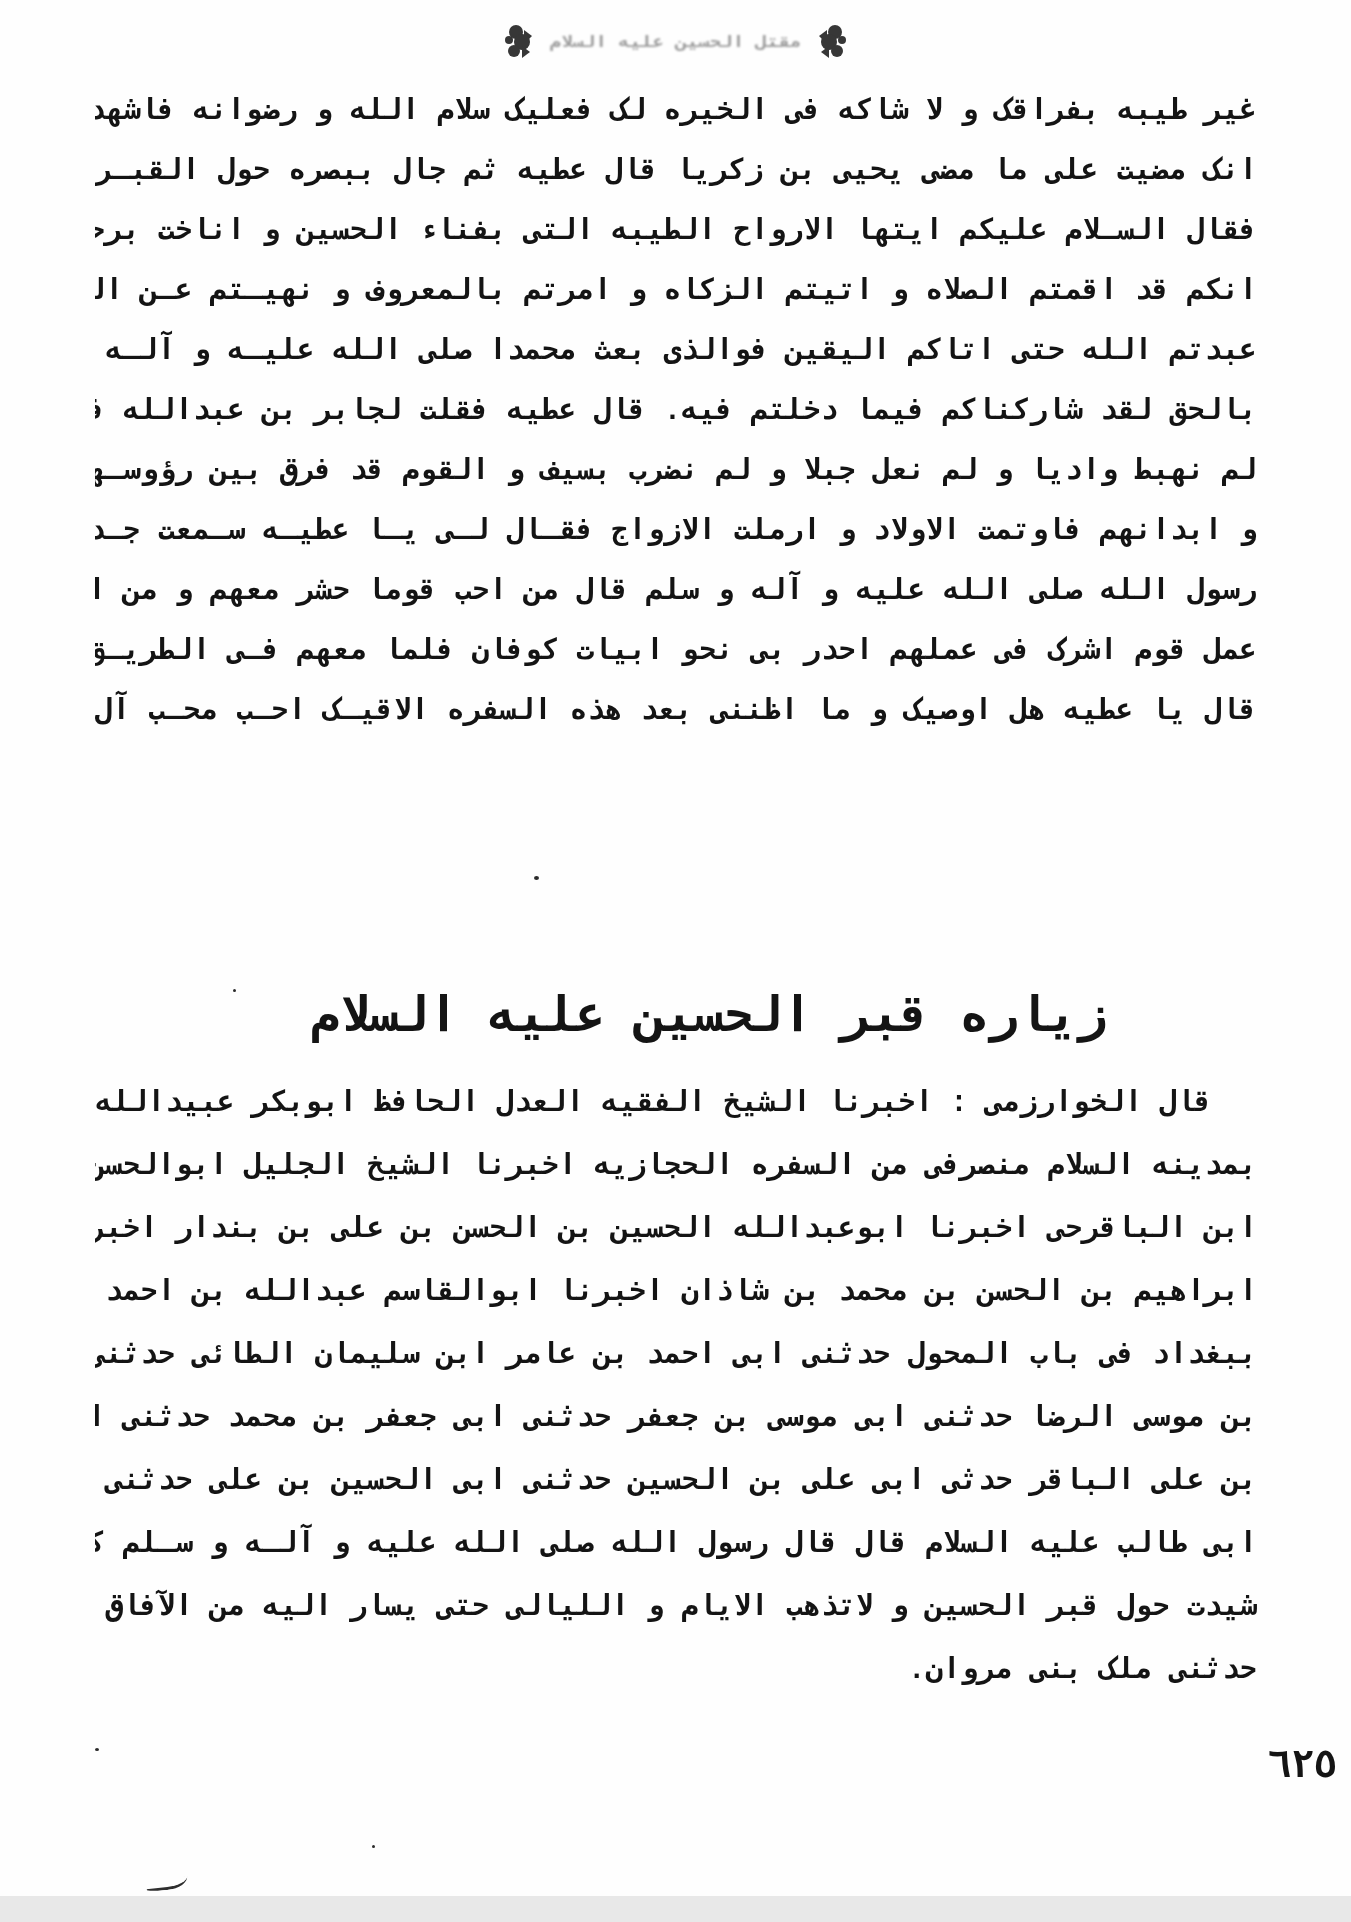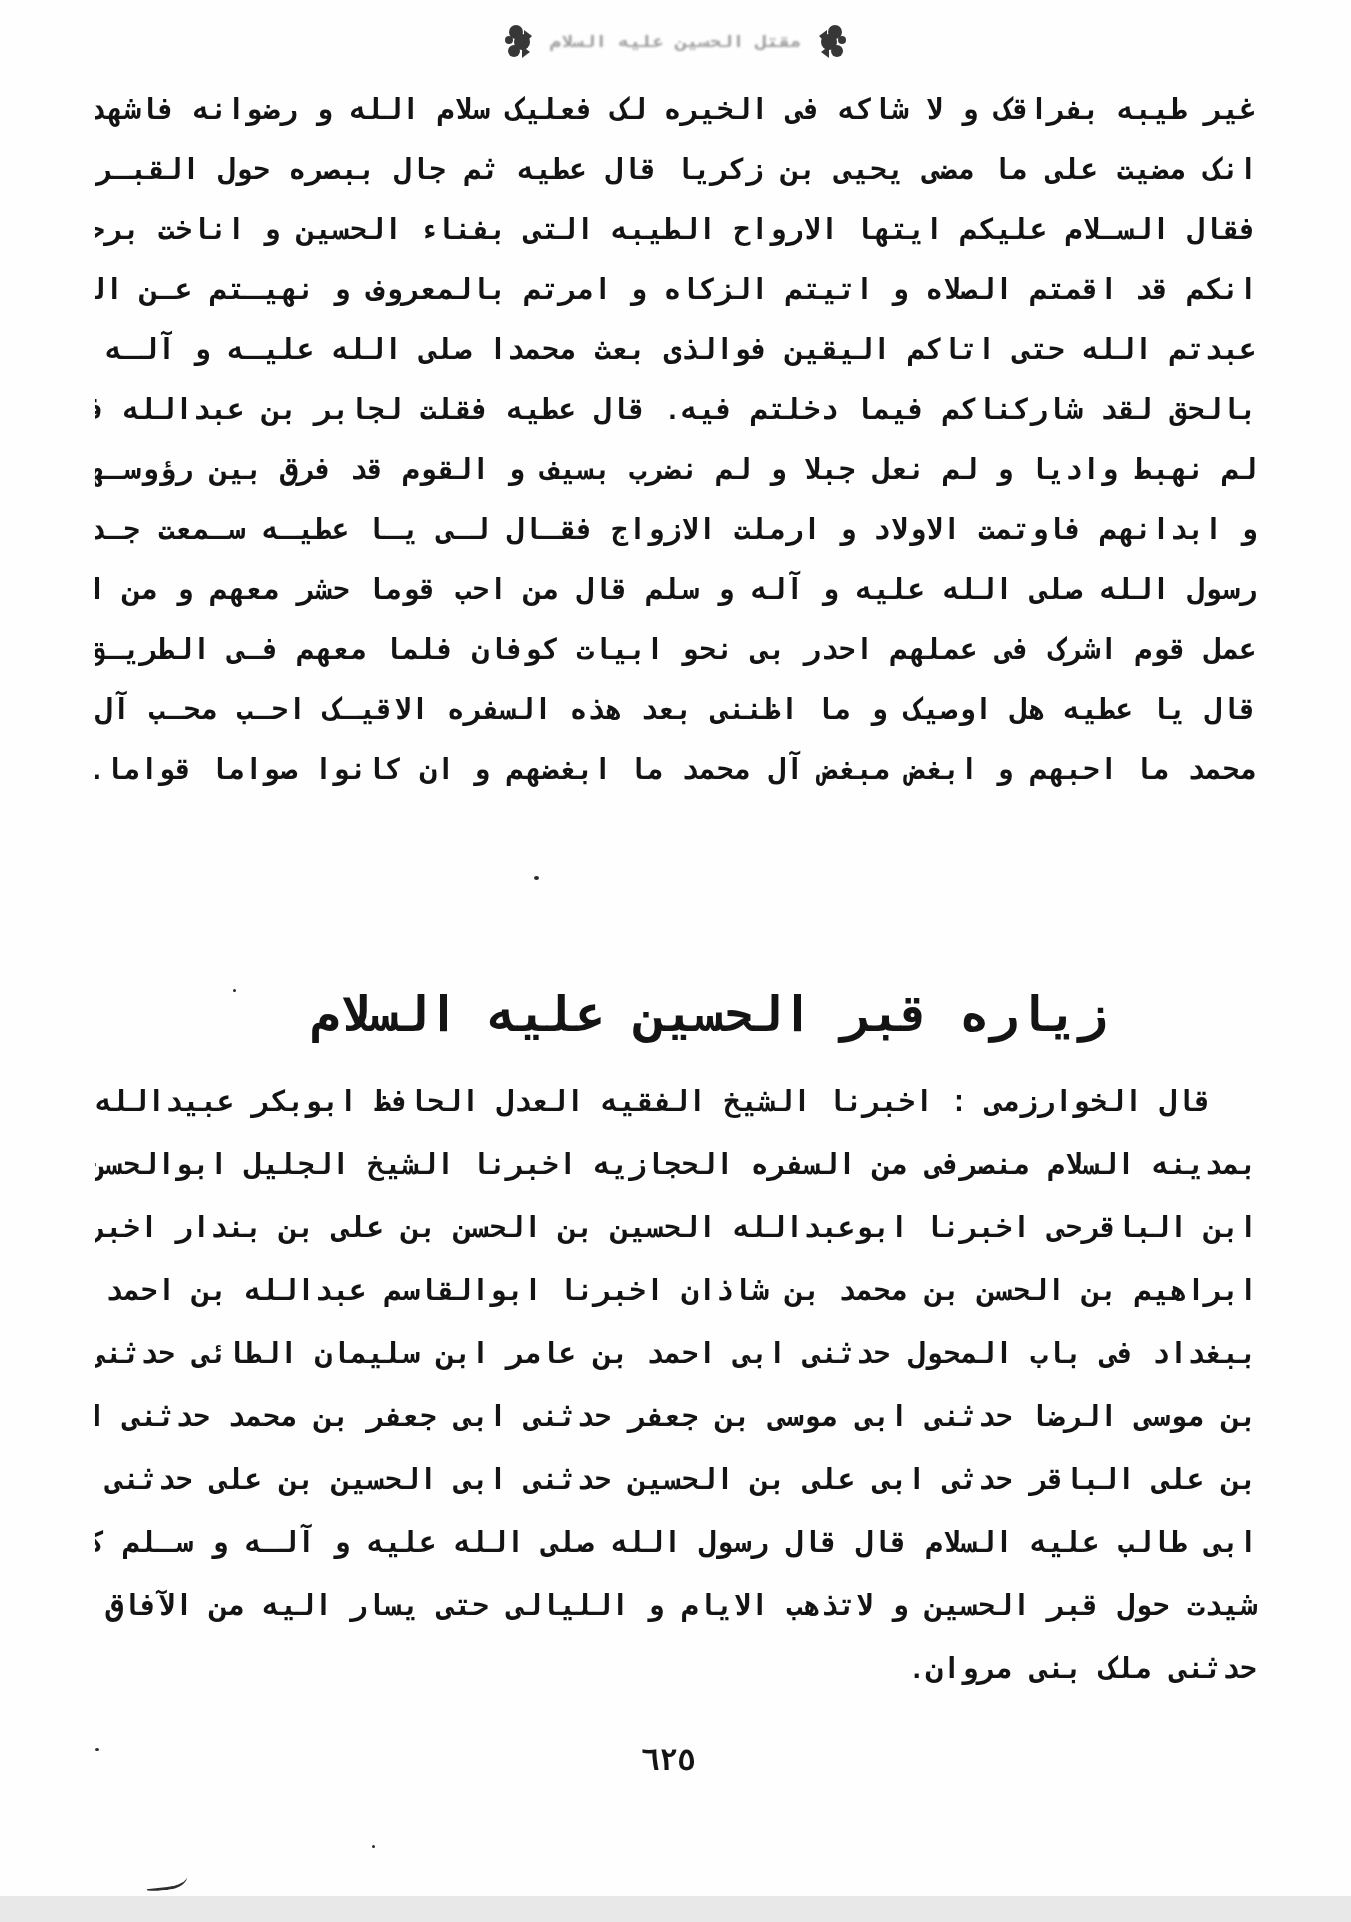--- a/index.html
+++ b/index.html
@@ -47,22 +47,22 @@
   
   .section-heading{
     position:absolute;top:990px;left:95px;right:94px;
     text-align:right;padding-right:150px;
     font-size:49px;font-weight:bold;
     line-height:56px;letter-spacing:-1px;
   }
   
   .page-number{
     position:absolute;top:1742px;left:0;right:14px;
-    text-align:center;
-    font-size:30px;font-weight:bold;letter-spacing:4px;
+    text-align:right;
+    font-size:38px;font-weight:bold;letter-spacing:4px;
   }
   
   .speck{position:absolute;background:#2a2a2a;border-radius:50%;}
   .spk1{left:534px;top:876px;width:5px;height:4px;}
   .spk2{left:233px;top:989px;width:3px;height:3px;}
   .spk3{left:95px;top:1748px;width:4px;height:3px;}
   .spk4{left:372px;top:1845px;width:3px;height:3px;}
   .pen-stroke{
     position:absolute;left:146px;top:1878px;width:42px;height:9px;
     border-bottom:3px solid #2e2e2e;border-radius:0 0 100% 100%/0 0 200% 40%;
@@ -107,21 +107,20 @@
     <span class="line">انک مضيت على ما مضى يحيى بن زكريا قال عطيه ثم جال ببصره حول القبـر</span>
     <span class="line">فقال السـلام عليكم ايتها الارواح الطيبه التى بفناء الحسين و اناخت برحله اشهد</span>
     <span class="line">انكم قد اقمتم الصلاه و اتيتم الزكاه و امرتم بالمعروف و نهيـتم عـن المنكـر و</span>
     <span class="line">عبدتم الله حتى اتاكم اليقين فوالذى بعث محمدا صلى الله عليـه و آلـه و سـلم</span>
     <span class="line">بالحق لقد شاركناكم فيما دخلتم فيه. قال عطيه فقلت لجابر بن عبدالله فكيـف و</span>
     <span class="line">لم نهبط واديا و لم نعل جبلا و لم نضرب بسيف و القوم قد فرق بين رؤوسـهم</span>
     <span class="line">و ابدانهم فاوتمت الاولاد و ارملت الازواج فقـال لـى يـا عطيـه سـمعت جـده</span>
     <span class="line">رسول الله صلى الله عليه و آله و سلم قال من احب قوما حشر معهم و من احب</span>
     <span class="line">عمل قوم اشرک فى عملهم احدر بى نحو ابيات كوفان فلما معهم فـى الطريـق</span>
     <span class="line">قال يا عطيه هل اوصيک و ما اظننى بعد هذه السفره الاقيـک احـب محـب آل</span>
-    <span class="line">محمد ما احبهم و ابغض مبغض آل محمد ما ابغضهم و ان كانوا صواما قواما.</span>
   </div>
 
   <div class="section-heading">زياره قبر الحسين عليه السلام</div>
 
   <div class="para para2">
     <span class="line indent">قال الخوارزمى : اخبرنا الشيخ الفقيه العدل الحافظ ابوبكر عبيدالله بن نـصر الزاغـونى</span>
     <span class="line">بمدينه السلام منصرفى من السفره الحجازيه اخبرنا الشيخ الجليل ابوالحسن محمد بن اسحاق</span>
     <span class="line">ابن الباقرحى اخبرنا ابوعبدالله الحسين بن الحسن بن على بن بندار اخبرنا ابوبكر احمـد بـن</span>
     <span class="line">ابراهيم بن الحسن بن محمد بن شاذان اخبرنا ابوالقاسم عبدالله بن احمد بن عامر بن سـليمان</span>
     <span class="line">ببغداد فى باب المحول حدثنى ابى احمد بن عامر ابن سليمان الطائى حدثنى ابوالحسن علـى</span>

